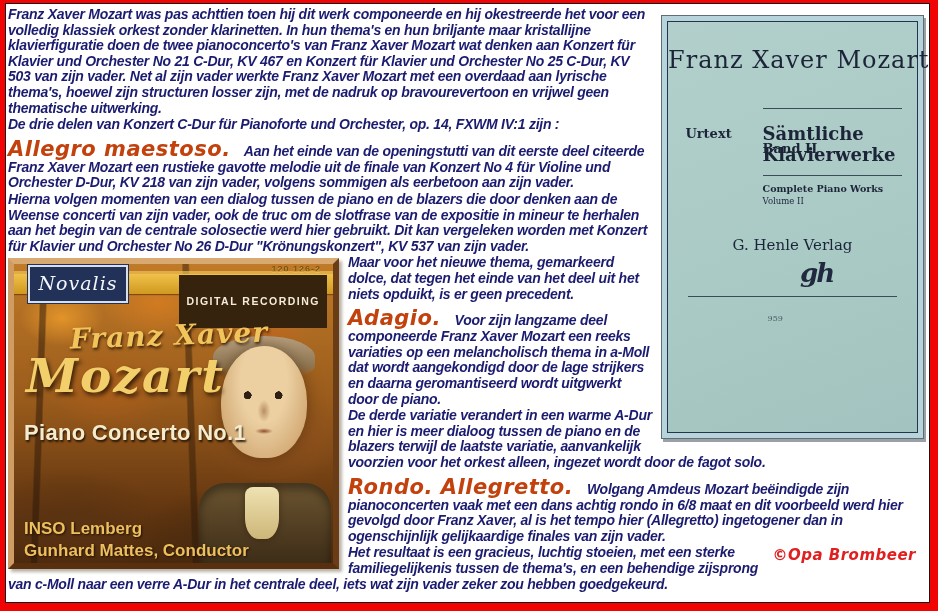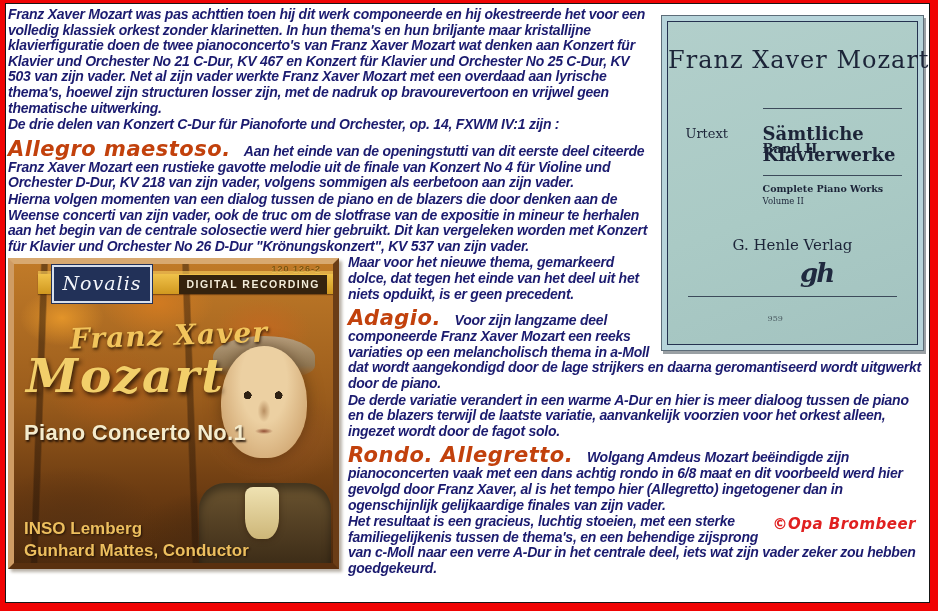--- a/index.html
+++ b/index.html
@@ -20,36 +20,36 @@
   span.h {
     font:italic bold 21px/1.05 "DejaVu Sans", sans-serif;
     color:#c2410c; padding-right:10px; letter-spacing:0.5px; white-space:nowrap;
   }
   span.credit {
     float:right; font:italic bold 15px/1 "DejaVu Sans", sans-serif;
     color:#e02020; margin:3px 8px 0 0; letter-spacing:0.5px;
   }
   
   .henle {
-    float:right; width:263px; height:336px; margin:8px 0 6px 9px; box-sizing:border-box;
+    float:right; width:263px; height:424px; margin:8px 0 6px 9px; box-sizing:border-box;
     background:#b7d4da; padding:6px;
     box-shadow:2px 3px 0 #9aa0a4, inset 0 0 0 1px #5d6d79;
   }
   .henle-inner {
     position:relative; width:100%; height:100%; box-sizing:border-box;
     border:1px solid #253250;
     background:linear-gradient(160deg,#b2cfcb 0%, #aacac5 55%, #a3c3c0 100%);
     font-family:"DejaVu Serif", serif; color:#1c2438;
   }
   .henle-composer { text-align:center; font-size:24px; margin-top:24px; letter-spacing:1px; white-space:nowrap; }
   .henle-rule { position:absolute; border-top:1px solid #3c4a5a; height:0; }
   .rule1 { left:38%; right:6%; top:86px; }
   .rule2 { left:38%; right:6%; top:153px; }
   .rule3 { left:8%;  right:8%; top:274px; }
-  .henle-urtext { position:absolute; left:7%; top:104px; font-weight:normal; font-size:13px;text-align:center; }
+  .henle-urtext { position:absolute; left:7%; top:104px; font-weight:bold; font-size:13px;text-align:center; }
   .henle-de  { position:absolute; left:38%; top:101px; font-weight:bold; font-size:18px; }
   .henle-de2 { position:absolute; left:38%; top:119px; font-weight:bold; font-size:13px; }
   .henle-en  { position:absolute; left:38%; top:161px; font-weight:bold; font-size:9.5px; }
   .henle-en2 { position:absolute; left:38%; top:174px; font-size:8.5px; }
   .henle-pub { position:absolute; left:0; right:0; top:214px; text-align:center; font-size:15px; }
   .henle-logo{ position:absolute; left:0; right:0; top:236px; text-align:center;
                font:italic bold 26px "DejaVu Serif", serif; color:#20293f; letter-spacing:-2px;padding-left:48px; }
   .henle-num { position:absolute; left:40%; top:292px; font-size:8px; color:#48585f; }
   
   .cd {
@@ -67,27 +67,27 @@
       radial-gradient(ellipse 90px 60px at 30% 42%, rgba(176,94,26,.7), transparent 70%),
       radial-gradient(ellipse 100px 70px at 82% 58%, rgba(152,86,36,.7), transparent 70%),
       radial-gradient(ellipse 120px 80px at 18% 88%, rgba(88,50,18,.9), transparent 75%),
       radial-gradient(ellipse 140px 70px at 70% 92%, rgba(72,42,16,.9), transparent 75%),
       linear-gradient(180deg, #c07a28 0%, #9a5c1c 45%, #6e3d12 75%, #4a280c 100%);
   }
   .cd-cat { position:absolute; top:0px; right:12px; font:bold 9px "Liberation Sans", sans-serif;
             color:#7a5310; text-shadow:0 1px 0 rgba(255,220,130,.4); letter-spacing:1px; }
   .cd-band { position:absolute; top:10px; left:0; right:0; height:20px;
              background:linear-gradient(#f0c24a, #d0981f);
-             box-shadow:0 -3px 0 rgba(242,200,88,.65), 0 1px 1px rgba(60,30,5,.5);margin-left:24px; }
+             box-shadow:0 -3px 0 rgba(242,200,88,.65), 0 1px 1px rgba(60,30,5,.5); }
   .novalis { position:absolute; left:14px; top:-9px; width:96px; height:34px;
              background:#223158; border:2px solid #d8e0ec; box-shadow:0 0 0 1px #223158;
              color:#f4f6fb; font:italic 19px/32px "DejaVu Serif", serif;
              text-align:center; letter-spacing:1px; }
   .digital { position:absolute; right:6px; top:1px; background:#35230e; color:#f3ecd9;
-             font:bold 10.5px/1 "Liberation Sans", sans-serif; padding:4px 7px; letter-spacing:1.5px;text-align:right; }
+             font:bold 10.5px/1 "Liberation Sans", sans-serif; padding:21px 7px; letter-spacing:1.5px;text-align:right; }
   .cd-artist1 { position:absolute; left:56px; top:58px; transform:rotate(-2deg);
                 font:italic bold 28px/1 "DejaVu Serif", serif; color:#f2c55c;
                 text-shadow:1px 2px 3px rgba(40,20,5,.85); letter-spacing:1px; }
   .cd-artist2 { position:absolute; left:12px; top:88px;
                 font:italic bold 47px/1 "DejaVu Serif", serif; color:#f2cf6a;
                 text-shadow:2px 3px 4px rgba(40,20,5,.85); letter-spacing:2px;text-align:right; }
   .cd-title { position:absolute; left:10px; font:bold 22px/1 "Liberation Sans", sans-serif;
               color:#f5eccd; text-shadow:1px 2px 2px rgba(30,15,5,.9); letter-spacing:0.3px; }
   .t1 { top:158px; } .t2 { top:188px; }
   .cd-credit { position:absolute; left:10px; font:bold 17px/1 "Liberation Sans", sans-serif;

